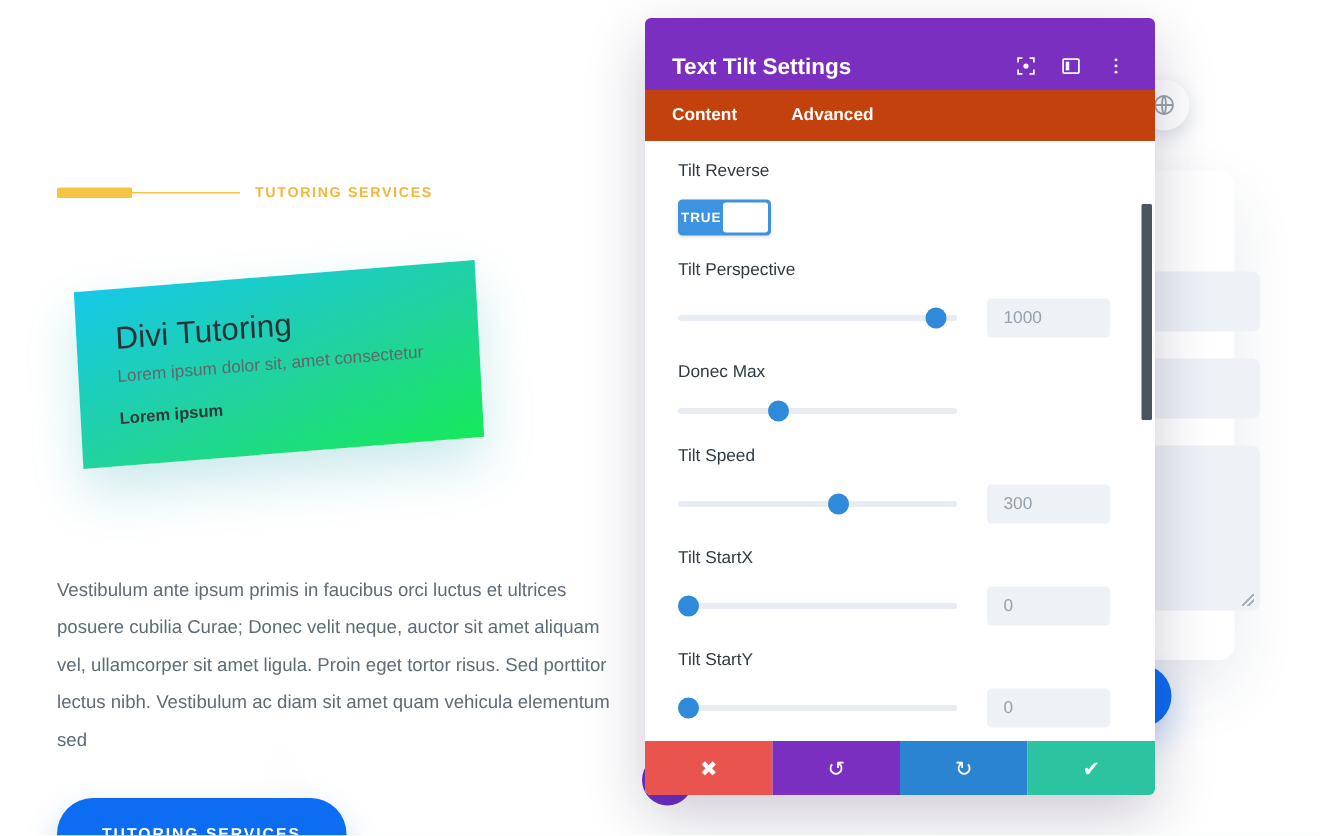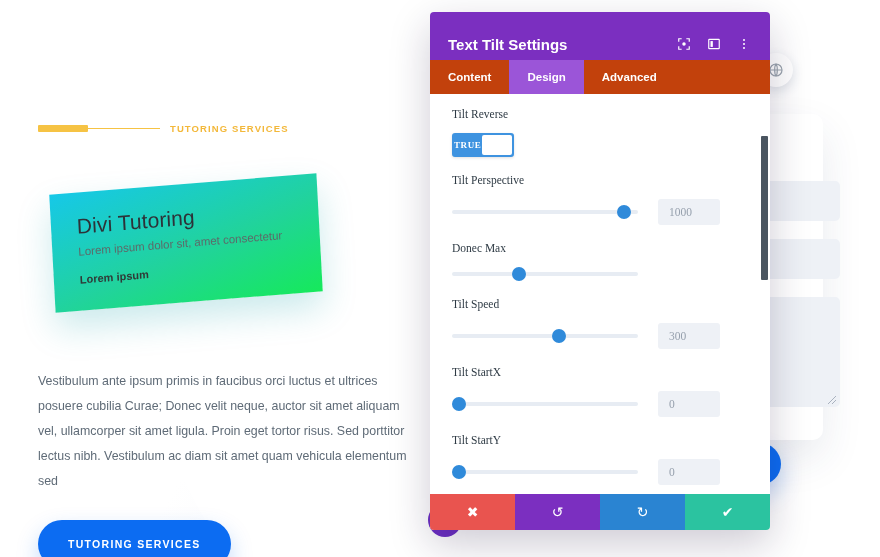--- a/index.html
+++ b/index.html
@@ -64,21 +64,21 @@
   .tilt-sub {
     margin-top: 7px;
     font-size: 11.5px; color: #5c6b6a; font-weight: 400;
   }
   .tilt-small {
     margin-top: 16px;
     font-size: 11px; font-weight: 700; color: #2f3b38;
   }
 
   .hero-body {
-    margin-top: 8px;
+    margin-top: 20px;
     font-size: 12.4px; line-height: 25px; color: #5f6b77;
     width: 380px;
   }
   .hero-btn {
     margin-top: 26px;
     display: inline-flex; align-items: center; justify-content: center;
     height: 48px; padding: 0 30px;
     border-radius: 26px; border: none;
     background: #0c6cf2;
     color: #fff; font-size: 10.5px; font-weight: 700; letter-spacing: 1.3px;
@@ -181,21 +181,20 @@
     color: #fff; font-size: 11.5px; font-weight: 600;
     cursor: pointer;
   }
   .tab.active { background: #9b55d8; }
 
   .modal-body {
     flex: 1; position: relative;
     background: #fff;
     padding: 14px 22px 0 22px;
     overflow: hidden;
-    font-family: Liberation Serif, serif;
   }
   .ctrl { margin-bottom: 17px; }
   .ctrl-label {
     font-size: 11.5px; color: #2e3a44; font-weight: 400;
     margin-bottom: 13px;
   }
   .ctrl-row { display: flex; align-items: center; }
 
   .slider { position: relative; width: 186px; height: 14px; flex: none; }
   .slider-track {
@@ -204,21 +203,21 @@
     background: #e7ecf3;
   }
   .slider-thumb {
     position: absolute; top: 0;
     width: 14px; height: 14px; border-radius: 50%;
     background: #2f8ada;
     cursor: pointer;
   }
   .num-box {
     margin-left: 20px;
-    width: 62px; height: 26px;
+    width: 82px; height: 26px;
     background: #eef1f6; border-radius: 3px;
     display: flex; align-items: center;
     padding-left: 11px;
     font-size: 11.5px; color: #96a0ad;
   }
 
   .toggle {
     width: 62px; height: 24px;
     background: #3e93e0;
     border: 2px solid #3e93e0;
@@ -333,21 +332,20 @@
         <svg width="14" height="14" viewBox="0 0 24 24" fill="#fff">
           <circle cx="12" cy="5" r="1.7"></circle>
             <circle cx="12" cy="12" r="1.7"></circle>
             <circle cx="12" cy="19" r="1.7"></circle>
         </svg>
       </div>
     </div>
 
     <div class="tabs">
       <div class="tab">Content</div>
-      <div class="tab active">Design</div>
       <div class="tab">Advanced</div>
     </div>
 
     <div class="modal-body">
 
       <div class="ctrl">
         <div class="ctrl-label">Tilt Reverse</div>
         <div class="toggle">
           <span class="toggle-text">TRUE</span>
           <span class="toggle-knob"></span>

